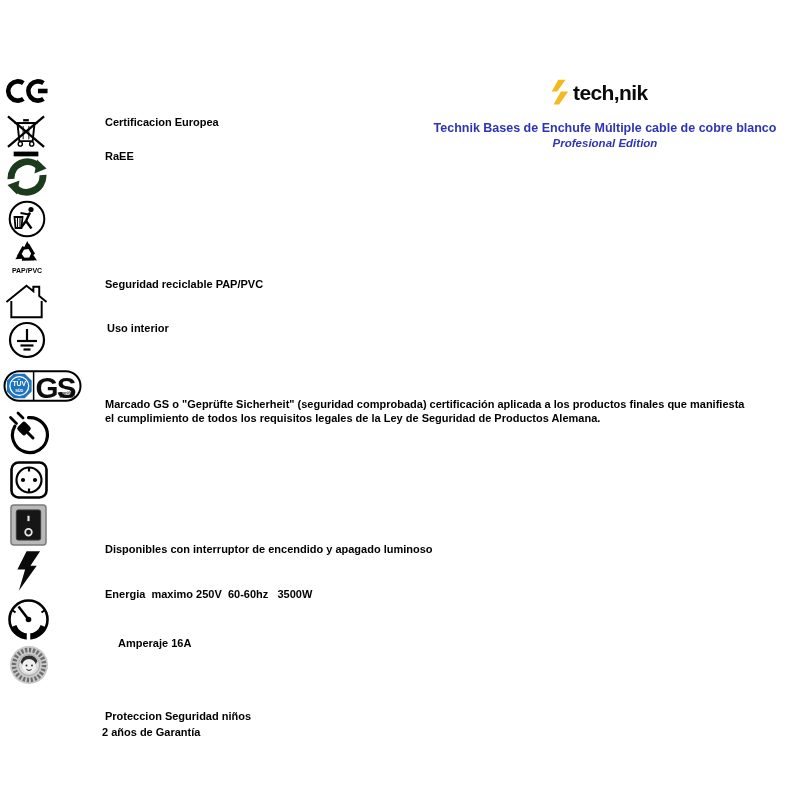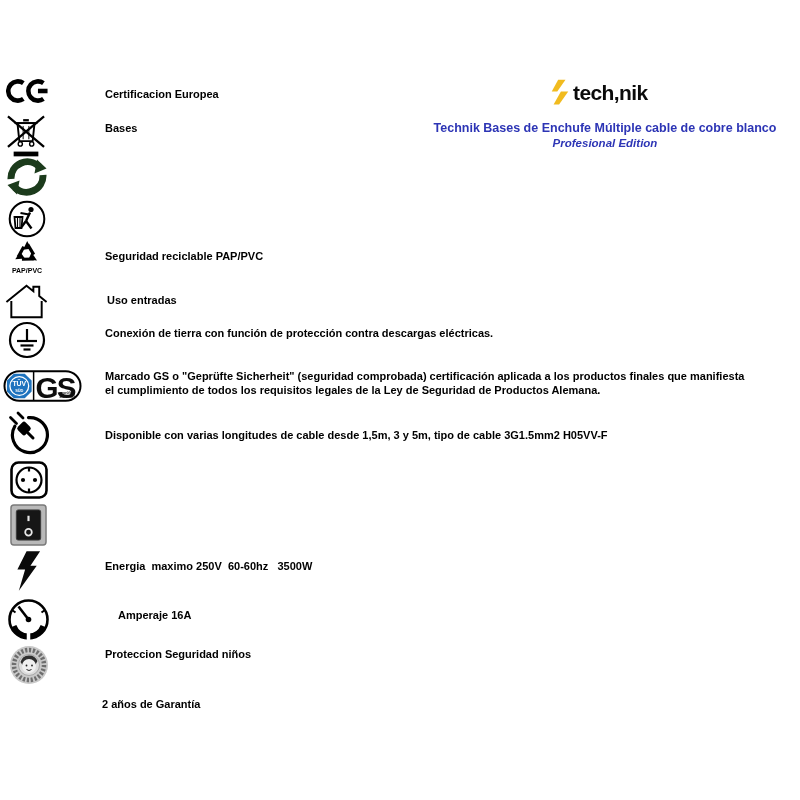--- a/index.html
+++ b/index.html
@@ -1,20 +1,20 @@
 <!DOCTYPE html>
 <html><head>
 <meta charset="utf-8">
 <style>
   html,body{margin:0;padding:0;background:#fff;}
   .page{position:relative;width:800px;height:800px;background:#ffffff;
         font-family:"Liberation Sans",sans-serif;overflow:hidden;}
   .icon{position:absolute;}
   .txt{position:absolute;font-size:11px;font-weight:bold;color:#000;
-       white-space:pre;line-height:13px;}
+       white-space:pre;line-height:13px;margin-top:28px;}
   .wrap{white-space:pre-wrap;width:650px;line-height:14px;}
   .caption{position:absolute;font-size:7px;font-weight:bold;color:#000;
            text-align:center;letter-spacing:0px;}
   .brand{position:absolute;left:549px;top:79px;display:flex;align-items:center;gap:2px;}
   .brand-text{font-size:21px;font-weight:bold;color:#0b0b0b;letter-spacing:-0.6px;}
   .title{position:absolute;left:406px;top:121px;width:398px;text-align:center;
          font-size:12.5px;font-weight:bold;color:#2d35b5;}
   .subtitle{position:absolute;left:406px;top:137px;width:398px;text-align:center;
             font-size:11.5px;font-weight:bold;font-style:italic;color:#2d35b5;}
 </style>
@@ -44,21 +44,21 @@
   <svg class="icon" style="left:7px;top:111px" width="38" height="47" viewBox="0 0 40 48">
     <path d="M11 12 L29 12 L27 31 L13 31 Z" fill="none" stroke="#000" stroke-width="2"></path>
     <path d="M8 12 H32" stroke="#000" stroke-width="2"></path>
     <path d="M17 9 H23" stroke="#000" stroke-width="2.4"></path>
     <path d="M17 15 V29 M23 15 V29" stroke="#000" stroke-width="1"></path>
     <circle cx="14" cy="34" r="2.2" fill="none" stroke="#000" stroke-width="1.5"></circle>
     <circle cx="26" cy="34" r="2.2" fill="none" stroke="#000" stroke-width="1.5"></circle>
     <path d="M1 5 L39 37 M39 5 L1 37" stroke="#000" stroke-width="2.4"></path>
     <rect x="7" y="42" width="26" height="5" fill="#000"></rect>
   </svg>
-  <div class="txt" style="left:105px;top:122px">Bases</div>
+  <div class="txt" style="left:105px;top:122px">RaEE</div>
 
   <svg class="icon" style="left:5px;top:158px" width="44" height="38" viewBox="0 0 44 38">
     <path d="M6 21 A16.5 16.5 0 0 1 34 8.5" fill="none" stroke="#1C3B1C" stroke-width="7"></path>
     <polygon points="32,1.5 41.5,10.5 29.5,15.5" fill="#1C3B1C"></polygon>
     <path d="M38 17 A16.5 16.5 0 0 1 10 29.5" fill="none" stroke="#1C3B1C" stroke-width="7"></path>
     <polygon points="12,36.5 2.5,27 14.5,22.5" fill="#1C3B1C"></polygon>
   </svg>
 
   <svg class="icon" style="left:7px;top:200px" width="40" height="38" viewBox="0 0 40 38">
     <circle cx="20" cy="19" r="17.3" fill="none" stroke="#000" stroke-width="2"></circle>
@@ -78,66 +78,65 @@
     <use href="#rt" transform="rotate(120 23 20)"></use>
     <use href="#rt" transform="rotate(240 23 20)"></use>
   </svg>
   <div class="caption" style="left:1px;top:267px;width:52px">PAP/PVC</div>
   <div class="txt" style="left:105px;top:250px">Seguridad reciclable PAP/PVC</div>
 
   <svg class="icon" style="left:3px;top:282px" width="47" height="37" viewBox="0 0 48 37">
     <path d="M3.5 20 L24 3.5 L31 9 L31 4.5 L37 4.5 L37 14 L44.5 20" fill="none" stroke="#000" stroke-width="2"></path>
     <path d="M8.5 19 V35.5 H39.5 V19" fill="none" stroke="#000" stroke-width="2"></path>
   </svg>
-  <div class="txt" style="left:107px;top:294px">Uso entradas</div>
+  <div class="txt" style="left:107px;top:294px">Uso interior</div>
 
   <svg class="icon" style="left:8px;top:321px" width="38" height="38" viewBox="0 0 38 38">
     <circle cx="19" cy="19" r="17" fill="none" stroke="#000" stroke-width="2.2"></circle>
     <path d="M19 8 V20" stroke="#000" stroke-width="2.2"></path>
     <path d="M9 20 H29" stroke="#000" stroke-width="2.2"></path>
     <path d="M12.5 24.5 H25.5" stroke="#000" stroke-width="2.2"></path>
     <path d="M15.5 28.5 H22.5" stroke="#000" stroke-width="2.2"></path>
   </svg>
-  <div class="txt" style="left:105px;top:327px">Conexión de tierra con función de protección contra descargas eléctricas.</div>
 
   <svg class="icon" style="left:3px;top:365px" width="79" height="42" viewBox="0 0 80 42">
     <rect x="1.5" y="6" width="77" height="30" rx="15" fill="#fff" stroke="#000" stroke-width="2"></rect>
     <path d="M31 6 V36" stroke="#000" stroke-width="1.5"></path>
     <polygon points="11,8.5 22,8.5 29,15.5 29,26.5 22,33.5 11,33.5 4,26.5 4,15.5" fill="#1E73BE"></polygon>
     <circle cx="16.5" cy="21" r="9.5" fill="none" stroke="#fff" stroke-width="1.3"></circle>
     <text x="16.5" y="21.5" font-size="7" font-weight="bold" fill="#fff" text-anchor="middle" font-family="Liberation Sans, sans-serif">TÜV</text>
     <text x="16.5" y="27.5" font-size="4" font-weight="bold" fill="#fff" text-anchor="middle" font-family="Liberation Sans, sans-serif">SÜD</text>
     <text x="33" y="33" font-size="30" font-weight="bold" fill="#0d0d0d" letter-spacing="-2" font-family="Liberation Sans, sans-serif">GS</text>
     <text x="57" y="29" font-size="3.4" font-weight="bold" fill="#0d0d0d" font-family="Liberation Sans, sans-serif">geprüfte</text>
     <text x="57" y="33" font-size="3.4" font-weight="bold" fill="#0d0d0d" font-family="Liberation Sans, sans-serif">Sicherheit</text>
   </svg>
   <div class="txt wrap" style="left:105px;top:369px">Marcado GS o "Geprüfte Sicherheit" (seguridad comprobada) certificación aplicada a los productos finales que manifiesta el cumplimiento de todos los requisitos legales de la Ley de Seguridad de Productos Alemana.</div>
 
   <svg class="icon" style="left:7px;top:411px" width="44" height="44" viewBox="0 0 44 44">
     <path d="M7.8 15.25 A17.5 17.5 0 1 0 21.5 6.6" fill="none" stroke="#000" stroke-width="3.2" stroke-linecap="round"></path>
     <rect x="11.5" y="12" width="11" height="11" rx="2.5" transform="rotate(-45 17 17.5)" fill="#000"></rect>
     <path d="M9.5 12.5 L3.5 6.5 M16 7 L11 2" stroke="#000" stroke-width="2.8" stroke-linecap="round"></path>
     <path d="M21 22 L26 27" stroke="#000" stroke-width="3" stroke-linecap="round"></path>
   </svg>
-  <div class="txt" style="left:105px;top:429px">Disponible con varias longitudes de cable desde 1,5m, 3 y 5m, tipo de cable 3G1.5mm2 H05VV-F</div>
 
   <svg class="icon" style="left:9px;top:460px" width="40" height="40" viewBox="0 0 40 40">
     <rect x="2.5" y="2.5" width="35" height="35" rx="7" fill="none" stroke="#000" stroke-width="2.6"></rect>
     <circle cx="20" cy="20" r="12.5" fill="none" stroke="#000" stroke-width="2.2"></circle>
     <circle cx="14" cy="20" r="2.1" fill="#000"></circle>
     <circle cx="26" cy="20" r="2.1" fill="#000"></circle>
     <path d="M20 7.5 V11.5 M20 28.5 V32.5" stroke="#000" stroke-width="2.2"></path>
   </svg>
 
   <svg class="icon" style="left:10px;top:504px" width="37" height="42" viewBox="0 0 38 43">
     <rect x="1" y="1" width="36" height="41" rx="3" fill="#b9b9b9" stroke="#7a7a7a" stroke-width="1.5"></rect>
     <rect x="6.5" y="6" width="25" height="31" rx="2" fill="#161616" stroke="#3c3c3c" stroke-width="1"></rect>
     <path d="M19 12 V17.5" stroke="#e8e8e8" stroke-width="2.2"></path>
     <circle cx="19" cy="29" r="3.4" fill="none" stroke="#e8e8e8" stroke-width="1.8"></circle>
   </svg>
+  <div class="txt" style="left:105px;top:515px">Disponibles con interruptor de encendido y apagado luminoso</div>
 
   <svg class="icon" style="left:14px;top:550px" width="29" height="42" viewBox="0 0 30 43">
     <polygon points="13,1 27,1 17,16 23.5,16 5,42 11.5,20 3.5,20" fill="#0a0a0a"></polygon>
   </svg>
   <div class="txt" style="left:105px;top:560px">Energia  maximo 250V  60-60hz   3500W</div>
 
   <svg class="icon" style="left:7px;top:597px" width="43" height="45" viewBox="0 0 43 45">
     <circle cx="21.5" cy="22.5" r="19" fill="none" stroke="#000" stroke-width="2.6"></circle>
     <path d="M7 29 A15.5 15.5 0 0 0 36 29" fill="none" stroke="#000" stroke-width="5"></path>
     <path d="M21.5 34 V44" stroke="#fff" stroke-width="3.5"></path>
@@ -150,17 +149,17 @@
   <svg class="icon" style="left:9px;top:645px" width="40" height="40" viewBox="0 0 40 40">
     <circle cx="20" cy="20" r="19" fill="#c9c9c9"></circle>
     <circle cx="20" cy="20" r="15" fill="none" stroke="#6e6e6e" stroke-width="4.5" stroke-dasharray="2.2 1.7"></circle>
     <circle cx="20" cy="20" r="10.5" fill="#dcdcdc" stroke="#9a9a9a" stroke-width="0.8"></circle>
     <path d="M11.5 17 A9 9 0 0 1 28.5 16 L26.5 19.5 A7.5 7.5 0 0 0 13.5 20 Z" fill="#2e2e2e"></path>
     <circle cx="20" cy="21" r="7" fill="#efefef"></circle>
     <circle cx="17.5" cy="20.5" r="0.9" fill="#222"></circle>
     <circle cx="23" cy="20.5" r="0.9" fill="#222"></circle>
     <path d="M17.5 24.5 Q20 26.5 22.5 24.5" fill="none" stroke="#222" stroke-width="1"></path>
   </svg>
-  <div class="txt" style="left:105px;top:648px">Proteccion Seguridad niños</div>
+  <div class="txt" style="left:105px;top:682px">Proteccion Seguridad niños</div>
 
   <div class="txt" style="left:102px;top:698px">2 años de Garantía</div>
 
 </div>
 
 </body></html>

